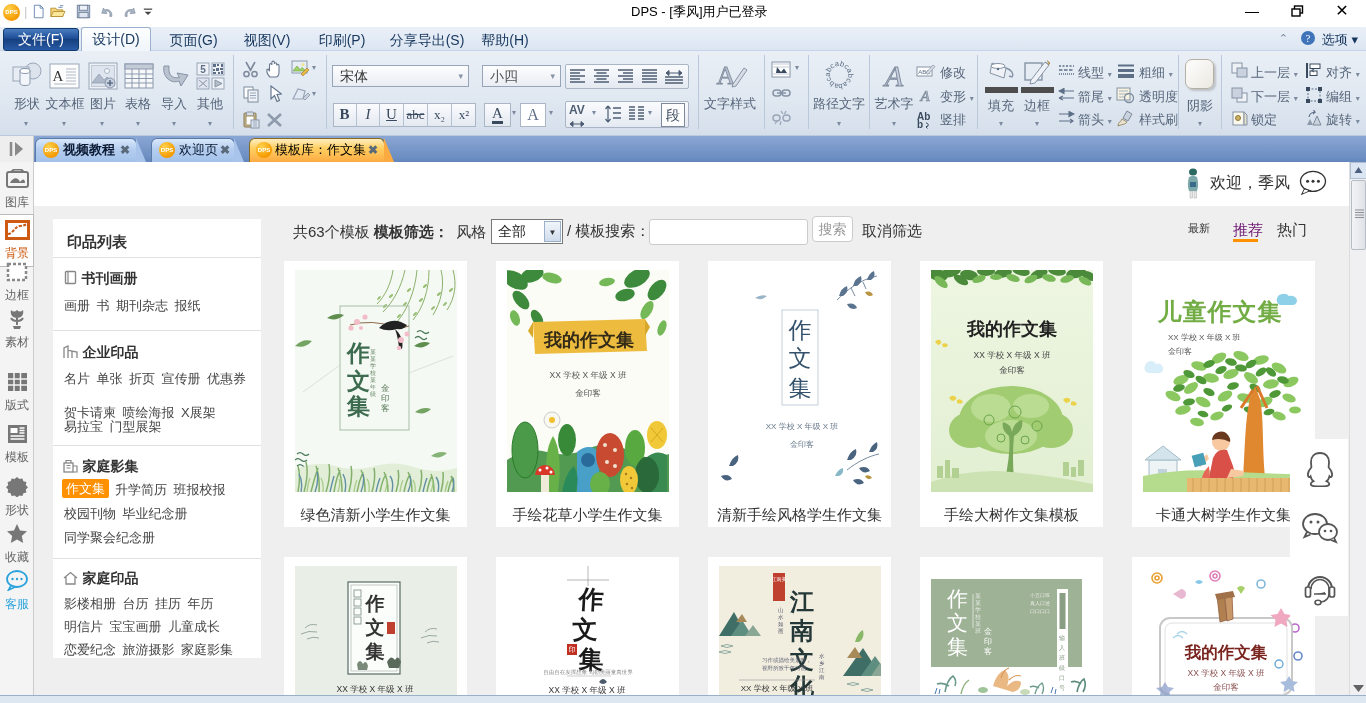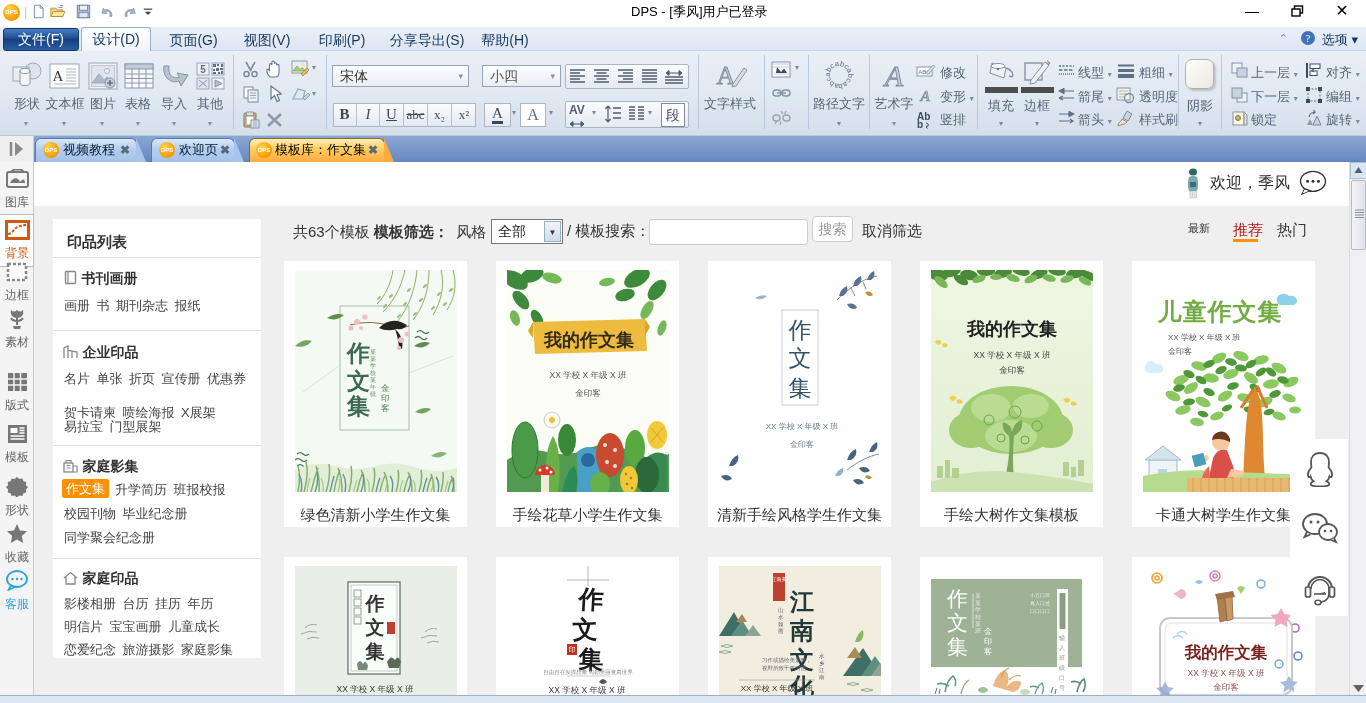--- a/index.html
+++ b/index.html
@@ -405,21 +405,21 @@
     <svg class="abs" style="left:1305px;top:58px;" width="18" height="18" viewBox="0 0 18 18">
         <path d="M4 8 a6 6 0 0 1 6-5 l-1.5-2 M10 3 l-2 2" stroke="#5d6f87" fill="none" stroke-width="1.2"></path>
         <path d="M8 16 l4-9 4 9z" fill="#c9d2de" stroke="#7d8a9c"></path>
         <path d="M2 16 l3-6 3 6z" fill="#8e9aab"></path>
       </svg>
     <div class="small-row" style="left:1326px;top:60px;">旋转 <span style="font-size:8px;color:#7c8aa0;">▾</span></div>
   </div>
   <div id="tabstrip">
     <div class="dtab dtab-blue" style="left:35px;width:102px;">
       <span class="dps-ico" style="position:absolute;left:7px;top:3px;">DPS</span>
-      <span style="position:absolute;left:27px;top:0;">视频教程</span>
+      <span style="position:absolute;left:27px;top:0;font-weight:bold;">视频教程</span>
       <span class="tab-x" style="position:absolute;left:84px;top:0;">✖</span>
       <div style="position:absolute;right:-10px;top:-1px;width:0;height:0;border-left:10px solid #a9c4ea;border-top:24px solid transparent;"></div>
     </div>
     <div class="dtab dtab-blue" style="left:151px;width:84px;">
       <span class="dps-ico" style="position:absolute;left:7px;top:3px;">DPS</span>
       <span style="position:absolute;left:27px;top:0;">欢迎页</span>
       <span class="tab-x" style="position:absolute;left:68px;top:0;">✖</span>
       <div style="position:absolute;right:-10px;top:-1px;width:0;height:0;border-left:10px solid #a9c4ea;border-top:24px solid transparent;"></div>
     </div>
     <div class="dtab" style="left:249px;width:136px;background:linear-gradient(#ffedc0,#ffd061 40%,#fcab43);border-color:#8a6a20;color:#000;">
@@ -572,21 +572,21 @@
   <div class="abs" style="left:293px;top:223px;font-size:15px;color:#333;">共63个模板 <b>模板筛选：</b> 风格：</div>
   <div class="abs" style="left:491px;top:219px;width:72px;height:25px;background:#fff;border:1px solid #777;">
     <span style="position:absolute;left:6px;top:3px;font-size:14px;color:#222;">全部</span>
     <span style="position:absolute;right:1px;top:1px;width:17px;height:21px;background:linear-gradient(#f2f6fb,#cfdcec);border:1px solid #9ab0c8;text-align:center;font-size:8px;color:#333;line-height:21px;">▼</span>
   </div>
   <div class="abs" style="left:567px;top:222px;font-size:15px;color:#333;">/ 模板搜索：</div>
   <div class="abs" style="left:649px;top:219px;width:159px;height:26px;background:#fff;border:1px solid #ccc;border-radius:3px;"></div>
   <div class="abs" style="left:812px;top:216px;width:41px;height:26px;background:#fff;border:1px solid #ccc;border-radius:4px;font-size:14px;color:#999;text-align:center;line-height:24px;">搜索</div>
   <div class="abs" style="left:862px;top:222px;font-size:15px;color:#333;">取消筛选</div>
   <div class="abs" style="left:1188px;top:221px;font-size:11px;color:#333;">最新</div>
-  <div class="abs" style="left:1233px;top:221px;font-size:15px;color:#b91c1c;">推荐</div>
+  <div class="abs" style="left:1233px;top:221px;font-size:15px;color:#701a75;">推荐</div>
   <div class="abs" style="left:1233px;top:239px;width:25px;height:3px;background:#ff9000;"></div>
   <div class="abs" style="left:1277px;top:221px;font-size:15px;color:#333;">热门</div>
 
   <div class="card" style="left:284px;top:261px;height:266px;">
     <svg class="cover" viewBox="0 0 162 222">
       <rect width="162" height="222" fill="#f5f9f3"></rect>
       <g stroke="#8bb06b" stroke-width="1" fill="none">
         <path d="M110 0 C 106 18 98 32 88 42"></path>
           <path d="M122 0 C 120 22 112 40 102 52"></path>
           <path d="M134 0 C 134 20 128 38 118 50"></path>

